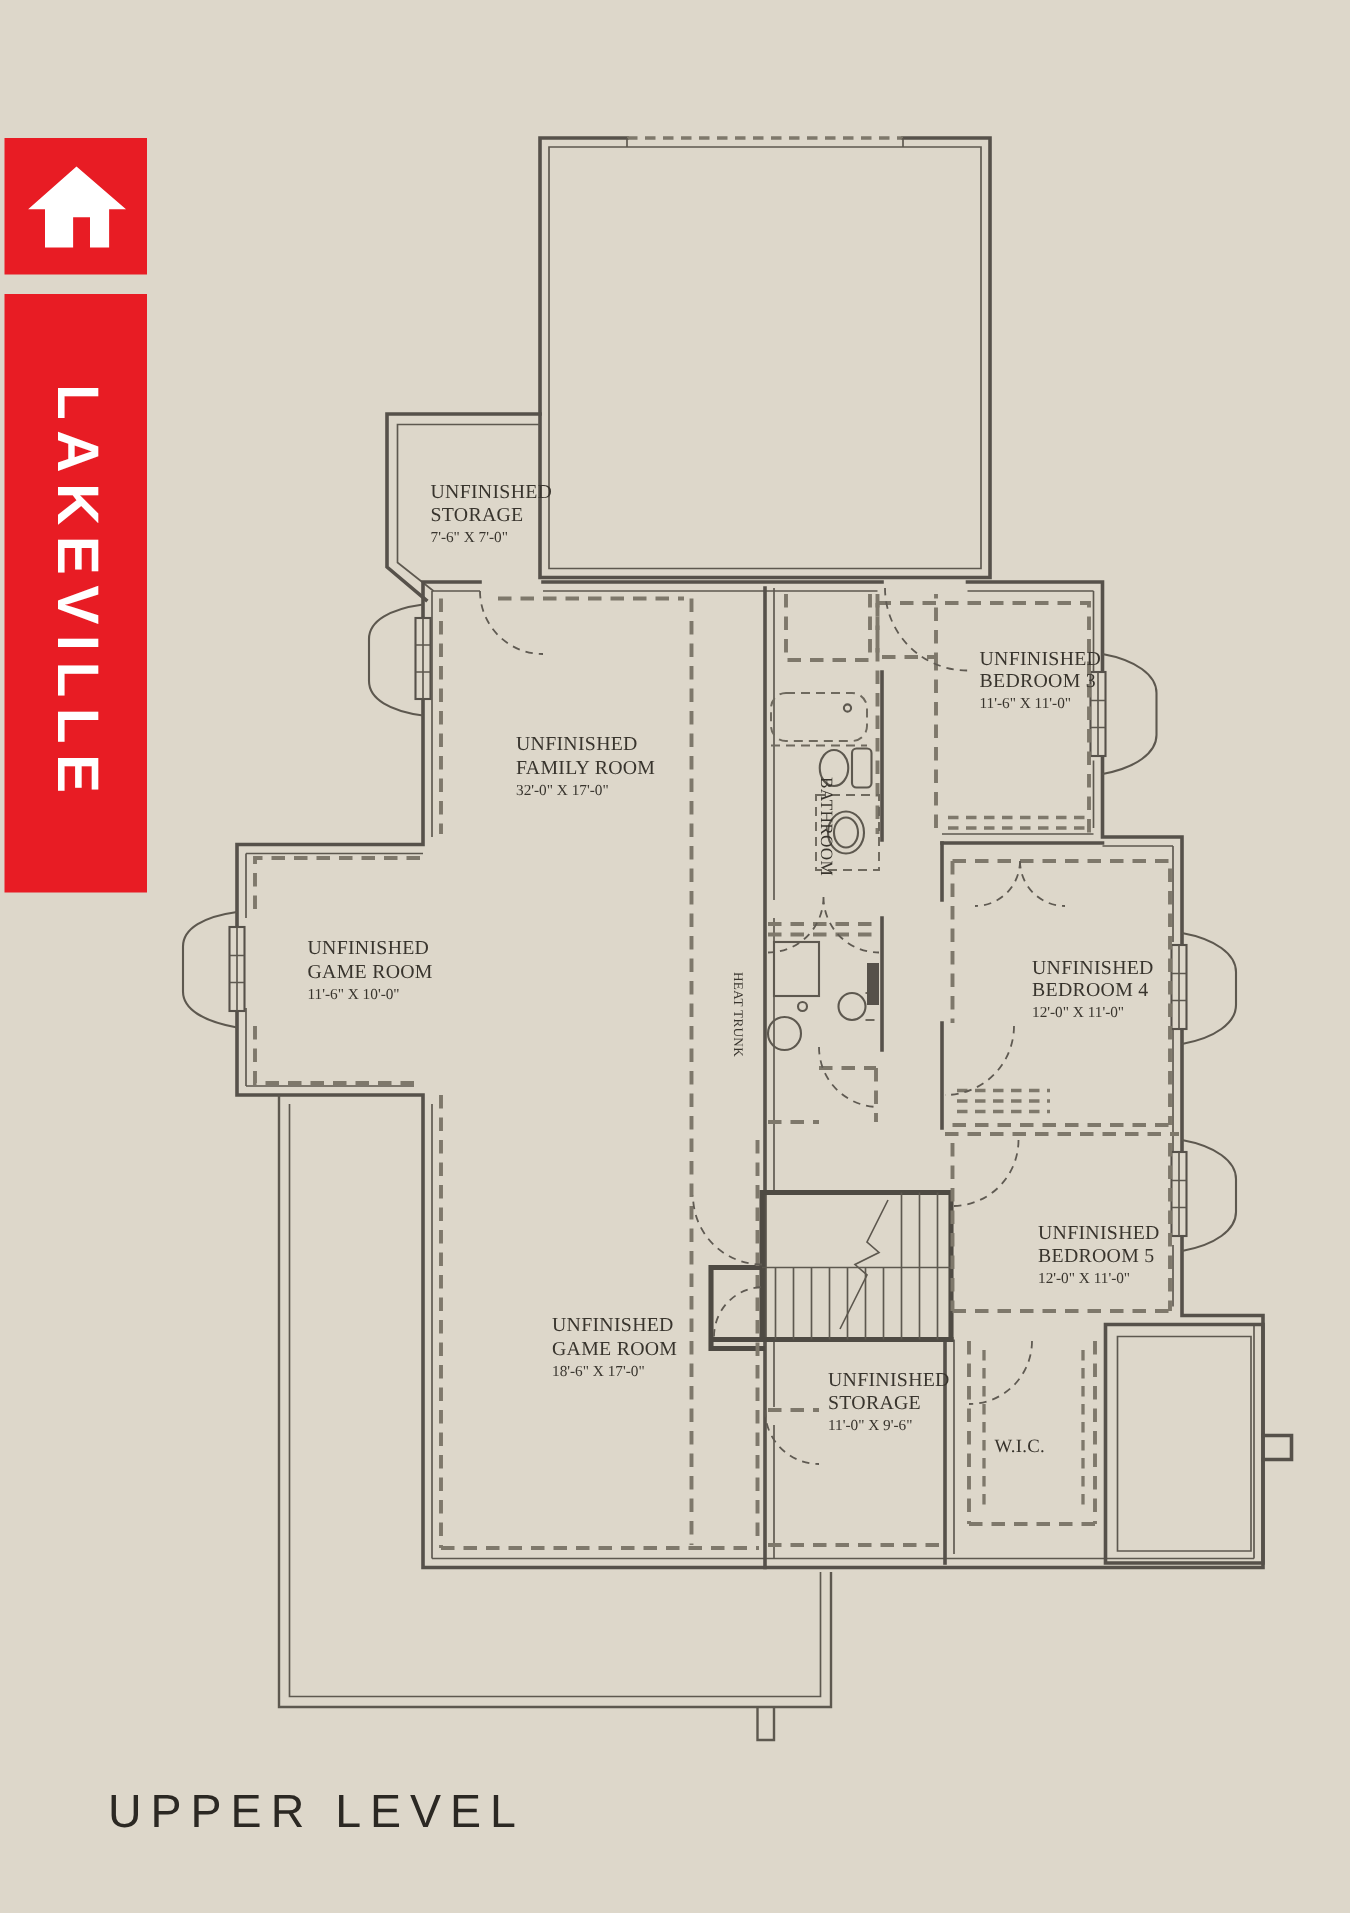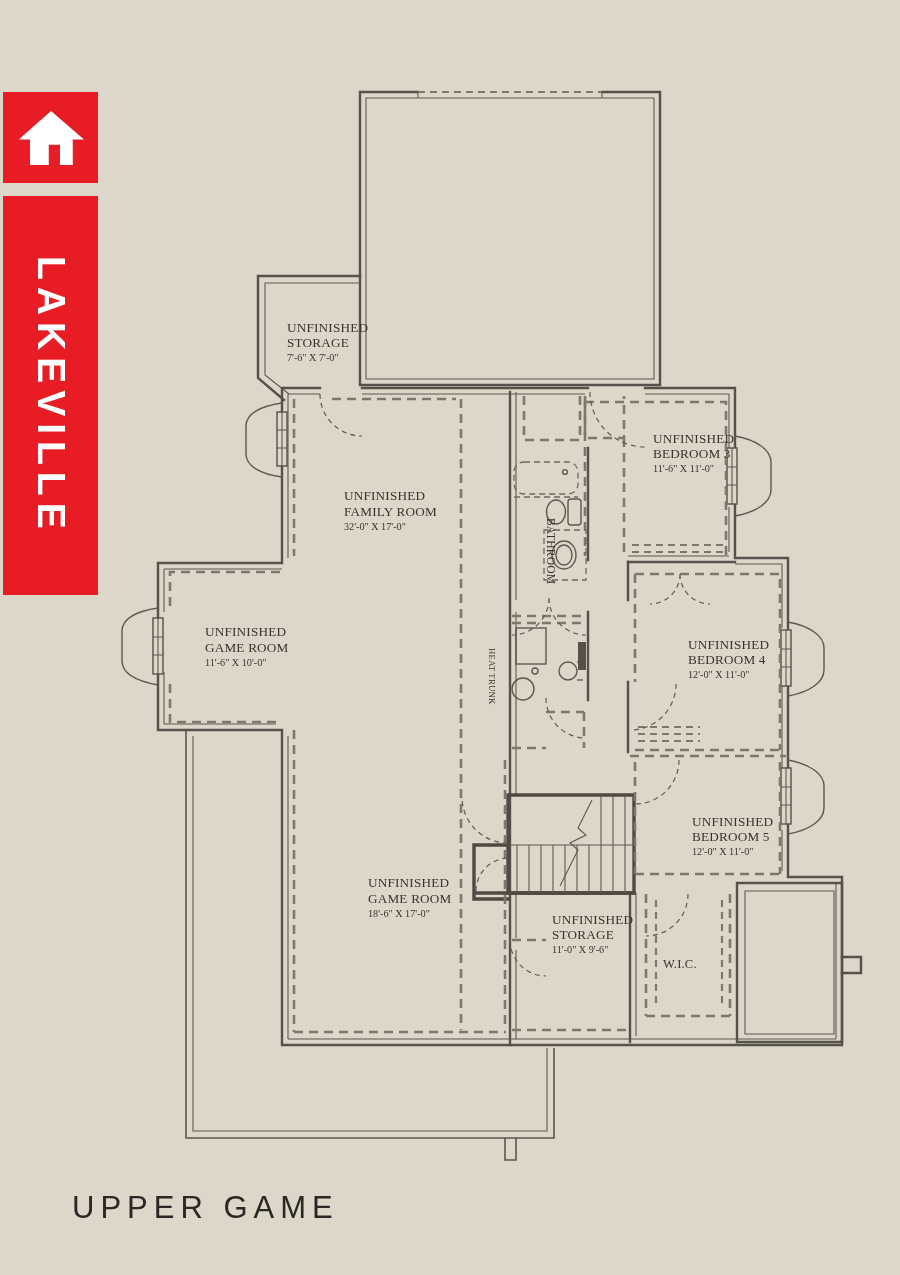--- a/index.html
+++ b/index.html
@@ -233,13 +233,13 @@
       <text class="roomname" x="552" y="924">UNFINISHED</text>
       <text class="roomname" x="552" y="939">STORAGE</text>
       <text class="roomdim" x="552" y="953">11'-0" X 9'-6"</text>
     </g>
     <text class="roomname" x="663" y="968" style="font-size:12.5px">W.I.C.</text>
     <text class="roomname" x="547" y="518" transform="rotate(90 547 518)" style="font-size:11.5px">BATHROOM</text>
     <text class="roomname" x="489" y="648" transform="rotate(90 489 648)" style="font-size:8.8px">HEAT TRUNK</text>
   </g>
 </svg>
 
-<div class="page-title">UPPER GAME</div>
+<div class="page-title">UPPER LEVEL</div>
 
 </body></html>

